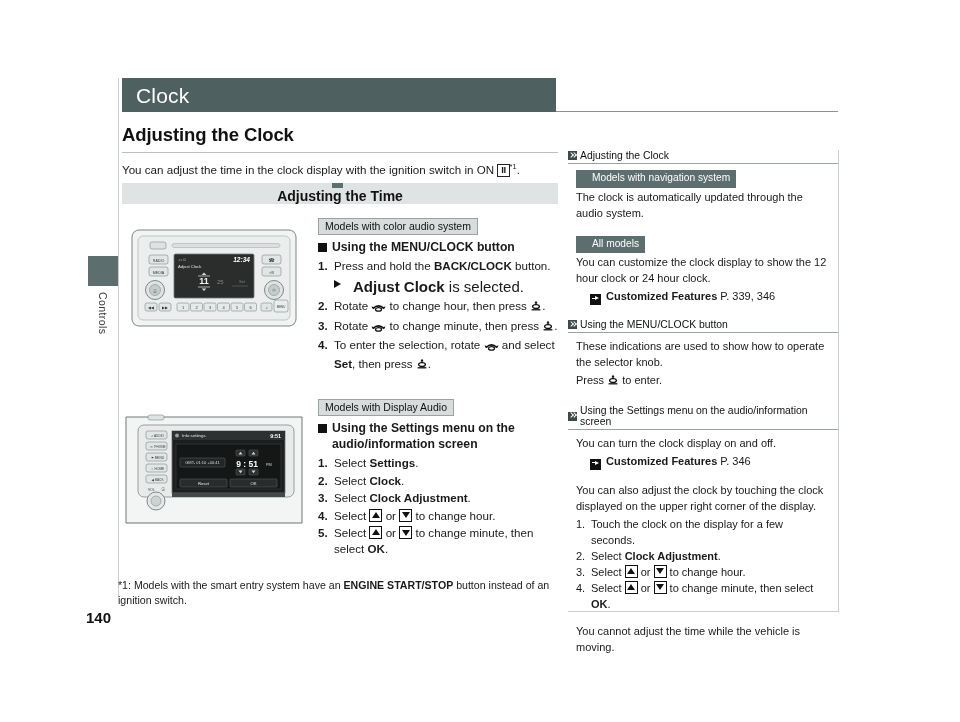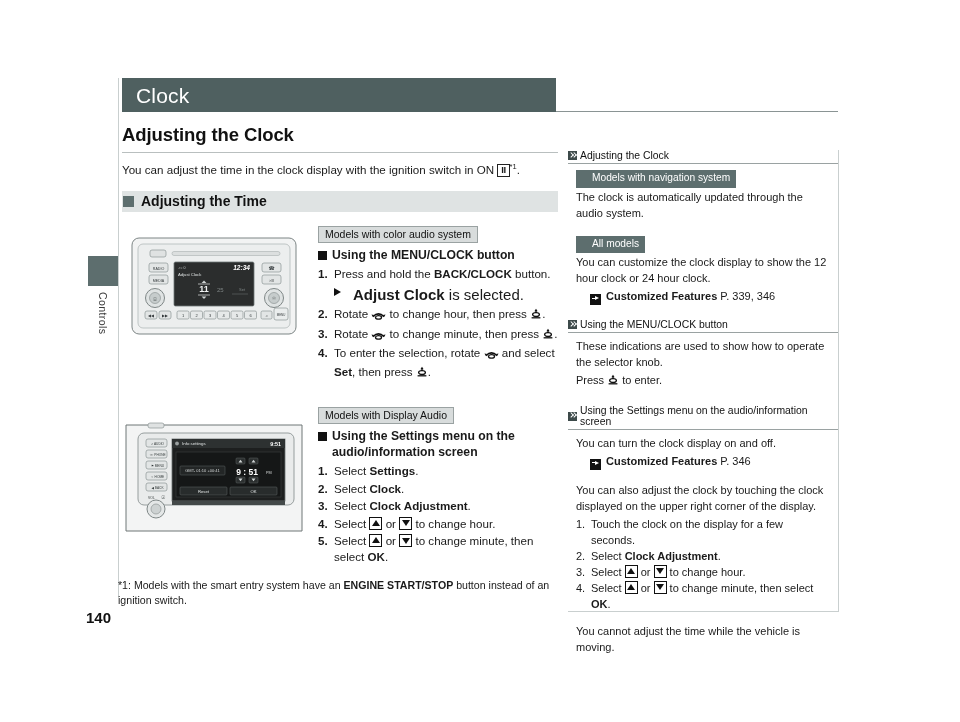--- a/index.html
+++ b/index.html
@@ -96,41 +96,42 @@
   }
   .h1-rule {
     width: 436px;
     height: 1px;
     background: #b9bfbf;
     margin-bottom: 9px;
   }
   .intro {
     font-size: 11.6px;
     line-height: 1.45;
-    margin-bottom: 12px;
+    margin-bottom: 4px;
   }
   .key-box {
     display: inline-block;
     border: 1.2px solid #222;
     padding: 0px 3px;
     font-size: 9.5px;
     font-weight: bold;
     line-height: 1.15;
     vertical-align: 1px;
     letter-spacing: -0.5px;
   }
   .sup { font-size: 7.5px; vertical-align: 5px; }
 
   .band {
     background: #dfe3e3;
     height: 21px;
     width: 436px;
     display: flex;
     align-items: center;
     margin-bottom: 10px;
+    flex-direction: column;
   }
   .band-bullet {
     width: 11px; height: 11px;
     background: #5d6e6e;
     margin: 0 7px 0 1px;
   }
   .band-text {
     font-size: 14px;
     font-weight: bold;
     color: #111;

